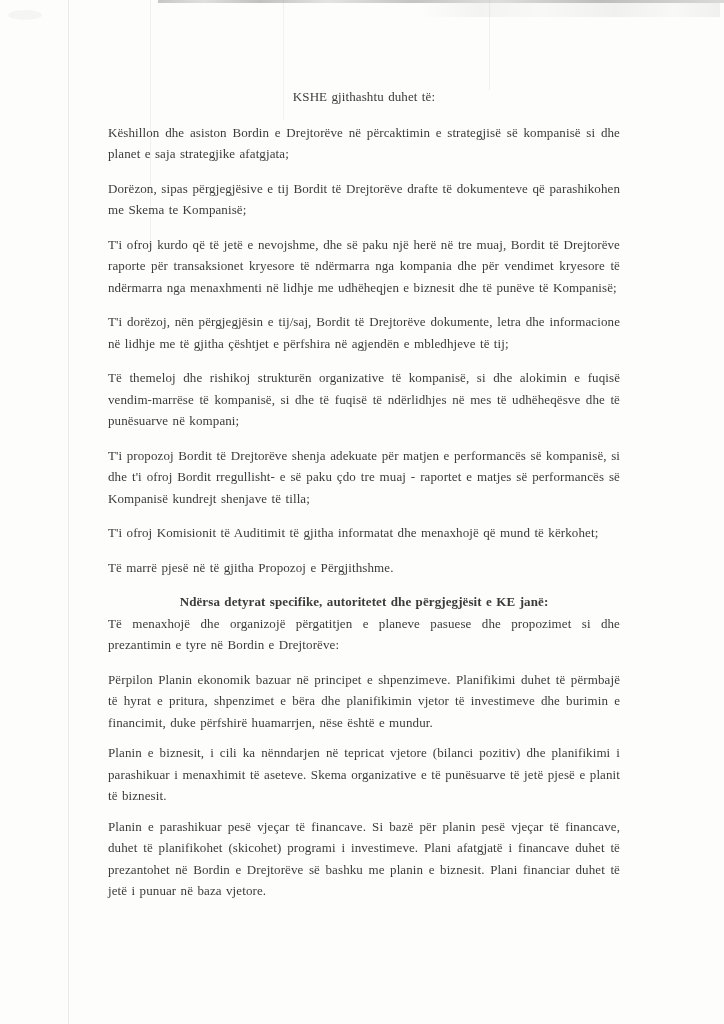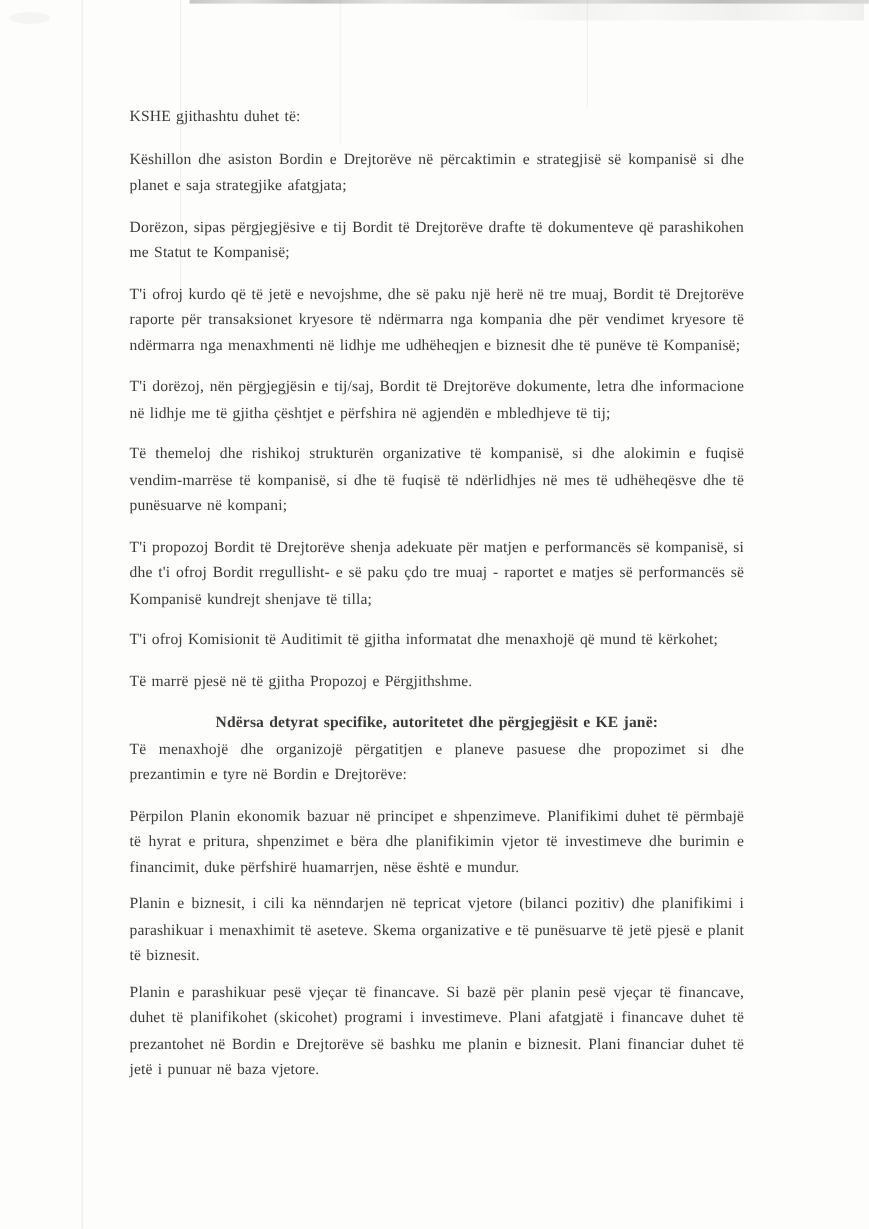--- a/index.html
+++ b/index.html
@@ -59,21 +59,21 @@
     font-size: 13px;
     line-height: 21.5px;
   }
   .content p {
     margin: 0 0 13px 0;
     text-align: justify;
     letter-spacing: 0.1px;
     word-spacing: 1px;
   }
   p.intro {
-    text-align: left;
+    text-align: center;
     margin-bottom: 14px;
   }
   p.heading {
     font-weight: bold;
     margin-bottom: 0;
     text-align: center;
   }
   p.after-heading {
     margin-top: 0;
   }
@@ -88,21 +88,21 @@
 <div class="scan-top-smudge"></div>
 <div class="scan-vline vline-a"></div>
 <div class="scan-vline vline-b"></div>
 <div class="scan-vline vline-c"></div>
 <div class="scan-vline vline-d"></div>
 <div class="scan-corner-smudge"></div>
 
 <div class="content">
   <p class="intro">KSHE gjithashtu duhet të:</p>
   <p>Këshillon dhe asiston Bordin e Drejtorëve në përcaktimin e strategjisë së kompanisë si dhe planet e saja strategjike afatgjata;</p>
-  <p>Dorëzon, sipas përgjegjësive e tij Bordit të Drejtorëve drafte të dokumenteve që parashikohen me Statut te Kompanisë;</p>
+  <p>Dorëzon, sipas përgjegjësive e tij Bordit të Drejtorëve drafte të dokumenteve që parashikohen me Skema te Kompanisë;</p>
   <p>T'i ofroj kurdo që të jetë e nevojshme, dhe së paku një herë në tre muaj, Bordit të Drejtorëve raporte për transaksionet kryesore të ndërmarra nga kompania dhe për vendimet kryesore të ndërmarra nga menaxhmenti në lidhje me udhëheqjen e biznesit dhe të punëve të Kompanisë;</p>
   <p>T'i dorëzoj, nën përgjegjësin e tij/saj, Bordit të Drejtorëve dokumente, letra dhe informacione në lidhje me të gjitha çështjet e përfshira në agjendën e mbledhjeve të tij;</p>
   <p>Të themeloj dhe rishikoj strukturën organizative të kompanisë, si dhe alokimin e fuqisë vendim-marrëse të kompanisë, si dhe të fuqisë të ndërlidhjes në mes të udhëheqësve dhe të punësuarve në kompani;</p>
   <p>T'i propozoj Bordit të Drejtorëve shenja adekuate për matjen e performancës së kompanisë, si dhe t'i ofroj Bordit rregullisht- e së paku çdo tre muaj - raportet e matjes së performancës së Kompanisë kundrejt shenjave të tilla;</p>
   <p>T'i ofroj Komisionit të Auditimit të gjitha informatat dhe menaxhojë që mund të kërkohet;</p>
   <p>Të marrë pjesë në të gjitha Propozoj e Përgjithshme.</p>
   <p class="heading">Ndërsa detyrat specifike, autoritetet dhe përgjegjësit e KE janë:</p>
   <p class="after-heading">Të menaxhojë dhe organizojë përgatitjen e planeve pasuese dhe propozimet si dhe prezantimin e tyre në Bordin e Drejtorëve:</p>
   <p class="tight">Përpilon Planin ekonomik bazuar në principet e shpenzimeve. Planifikimi duhet të përmbajë të hyrat e pritura, shpenzimet e bëra dhe planifikimin vjetor të investimeve dhe burimin e financimit, duke përfshirë huamarrjen, nëse është e mundur.</p>
   <p class="tight">Planin e biznesit, i cili ka nënndarjen në tepricat vjetore (bilanci pozitiv) dhe planifikimi i parashikuar i menaxhimit të aseteve. Skema organizative e të punësuarve të jetë pjesë e planit të biznesit.</p>

